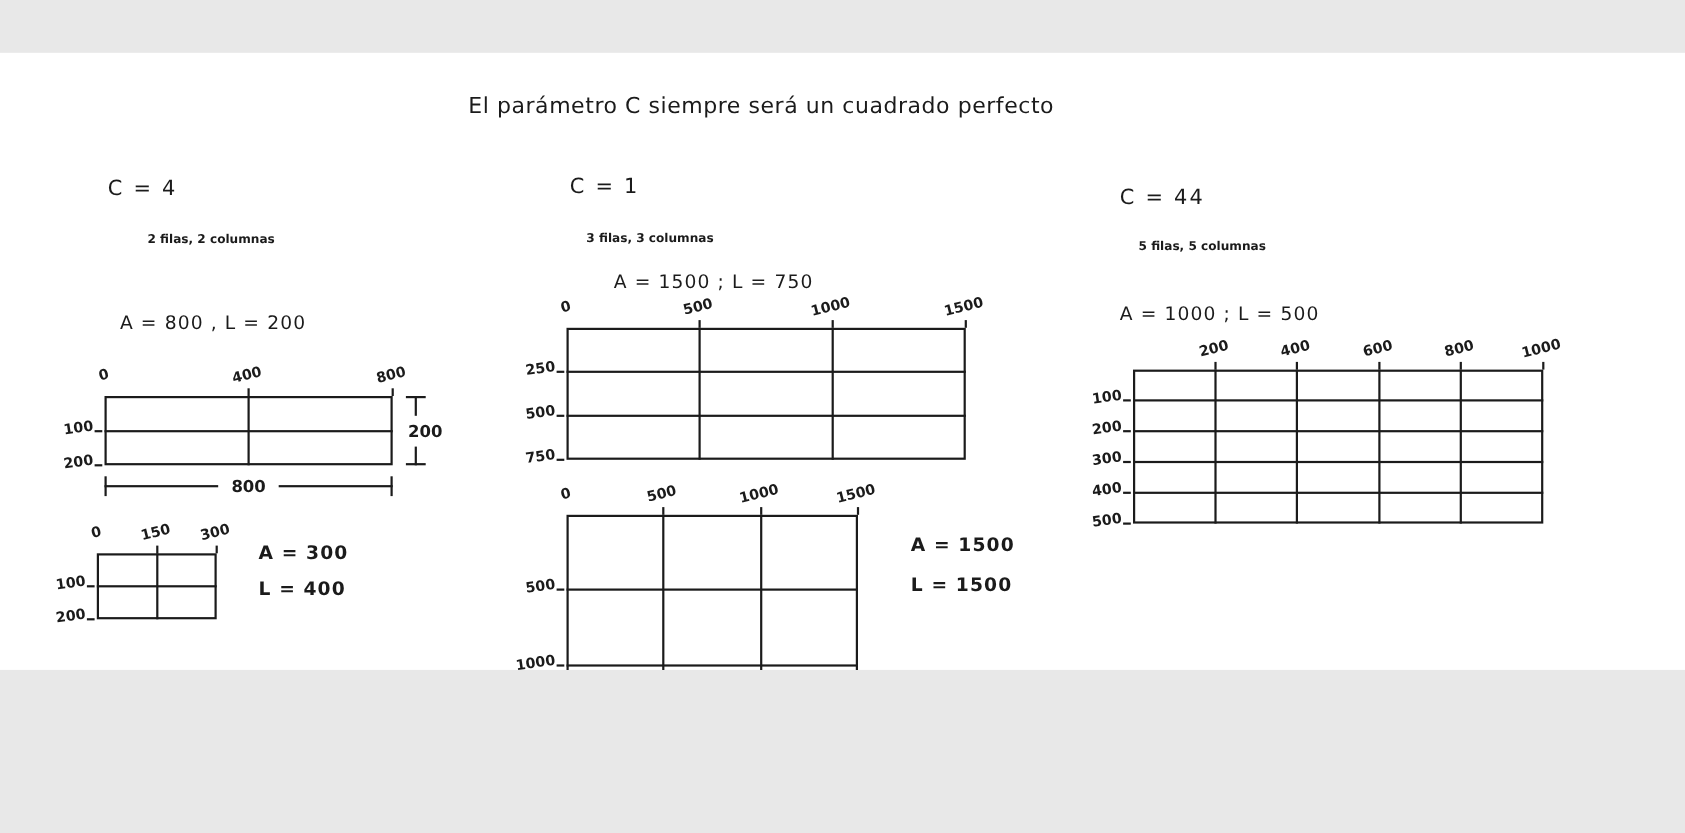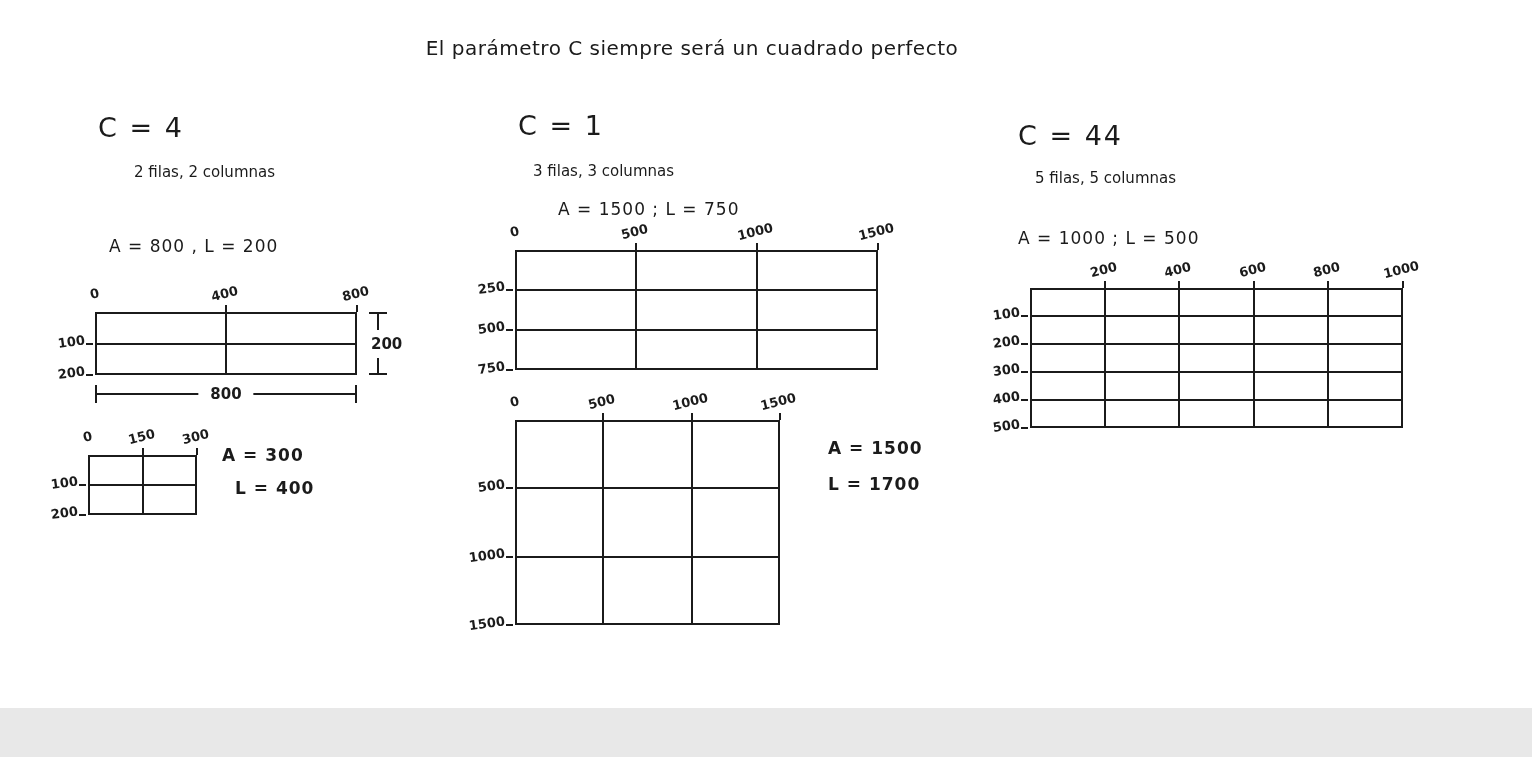--- a/index.html
+++ b/index.html
@@ -1,27 +1,27 @@
 <!DOCTYPE html>
 <html><head>
 <meta charset="utf-8">
 <style>
   :root{ --ink:#1b1b1b; --bg:#ffffff; }
   *{ margin:0; padding:0; box-sizing:border-box; }
   body{ background:#e8e8e8; font-family:"DejaVu Sans", sans-serif; }
   .canvas{
-    position:relative; width:1532px; height:708px; background:var(--bg);
-    color:var(--ink); overflow:hidden;
+    position:relative; width:1532px; height:561px; background:var(--bg);
+    color:var(--ink); overflow:hidden;margin-top:48px;
   }
   .title{
     position:absolute; left:0; top:36px; width:1384px; text-align:center;
     font-size:20px; letter-spacing:0.5px;
   }
-  .c-label{ position:absolute; font-size:27px; letter-spacing:2px;text-align:center; }
-  .rows-cols{ position:absolute; font-size:15px; }
+  .c-label{ position:absolute; font-size:19px; letter-spacing:2px;text-align:center; }
+  .rows-cols{ position:absolute; font-size:11px;font-weight:bold; }
   .params{ position:absolute; font-size:17px; font-weight:400; letter-spacing:1px; }
   .footer{ position:absolute; left:200px; top:644px; width:1100px; font-size:19px; line-height:31px; }
 
   .grid{ position:absolute; }
   .gbox{ position:absolute; left:0; top:0; right:0; bottom:0; border:2px solid var(--ink); }
   .vline{ position:absolute; top:0; bottom:0; width:2px; background:var(--ink); }
   .hline{ position:absolute; left:0; right:0; height:2px; background:var(--ink); }
   .xtick{
     position:absolute; top:-26px; transform:translateX(-55%) rotate(-14deg);
     font-weight:700; font-size:13px; white-space:nowrap;
@@ -91,21 +91,21 @@
       <div class="hline" style="top: 29px;"></div>
       <div class="xtick" style="left: 0px;">0</div>
       <div class="xtick" style="left: 54.5px;">150</div>
       <div class="xtickmark" style="left: 53.5px;"></div>
       <div class="xtick" style="left: 109px;">300</div>
       <div class="xtickmark" style="left: 108px;"></div>
       <div class="ytick" style="top: 21px;">100</div>
       <div class="ytickmark" style="top: 29px;"></div>
       <div class="ytick" style="top: 51px;">200</div>
       <div class="ytickmark" style="top: 59px;"></div>
-      <div class="side-label" style="left: 134px; top: -10px;">A = 300</div>
+      <div class="side-label" style="left: 147px; top: -10px;">A = 300</div>
       <div class="side-label" style="left: 147px; top: 23px;">L = 400</div>
     </div>
 
   <div class="c-label" style="left:518px; top:110px;">C = 1</div>
   <div class="rows-cols" style="left:533px; top:162px;">3 filas, 3 columnas</div>
   <div class="params" style="left:558px; top:199px;">A = 1500 ;   L = 750</div>
   <div class="grid" style="left: 515px; top: 250px; width: 363px; height: 120px;">
       <div class="gbox"></div>
       <div class="vline" style="left: 120px;"></div>
       <div class="vline" style="left: 241px;"></div>
@@ -138,21 +138,21 @@
       <div class="xtickmark" style="left: 175.667px;"></div>
       <div class="xtick" style="left: 265px;">1500</div>
       <div class="xtickmark" style="left: 264px;"></div>
       <div class="ytick" style="top: 59.3333px;">500</div>
       <div class="ytickmark" style="top: 67.3333px;"></div>
       <div class="ytick" style="top: 127.667px;">1000</div>
       <div class="ytickmark" style="top: 135.667px;"></div>
       <div class="ytick" style="top: 196px;">1500</div>
       <div class="ytickmark" style="top: 204px;"></div>
       <div class="side-label" style="left: 313px; top: 18px;">A = 1500</div>
-      <div class="side-label" style="left: 313px; top: 54px;">L = 1700</div>
+      <div class="side-label" style="left: 313px; top: 54px;">L = 1500</div>
     </div>
 
   <div class="c-label" style="left:1018px; top:120px;">C = 44</div>
   <div class="rows-cols" style="left:1035px; top:169px;">5 filas, 5 columnas</div>
   <div class="params" style="left:1018px; top:228px;">A = 1000   ;   L = 500</div>
   <div class="grid" style="left: 1030px; top: 288px; width: 373px; height: 140px;">
       <div class="gbox"></div>
       <div class="vline" style="left: 73.6px;"></div>
       <div class="vline" style="left: 148.2px;"></div>
       <div class="vline" style="left: 222.8px;"></div>

